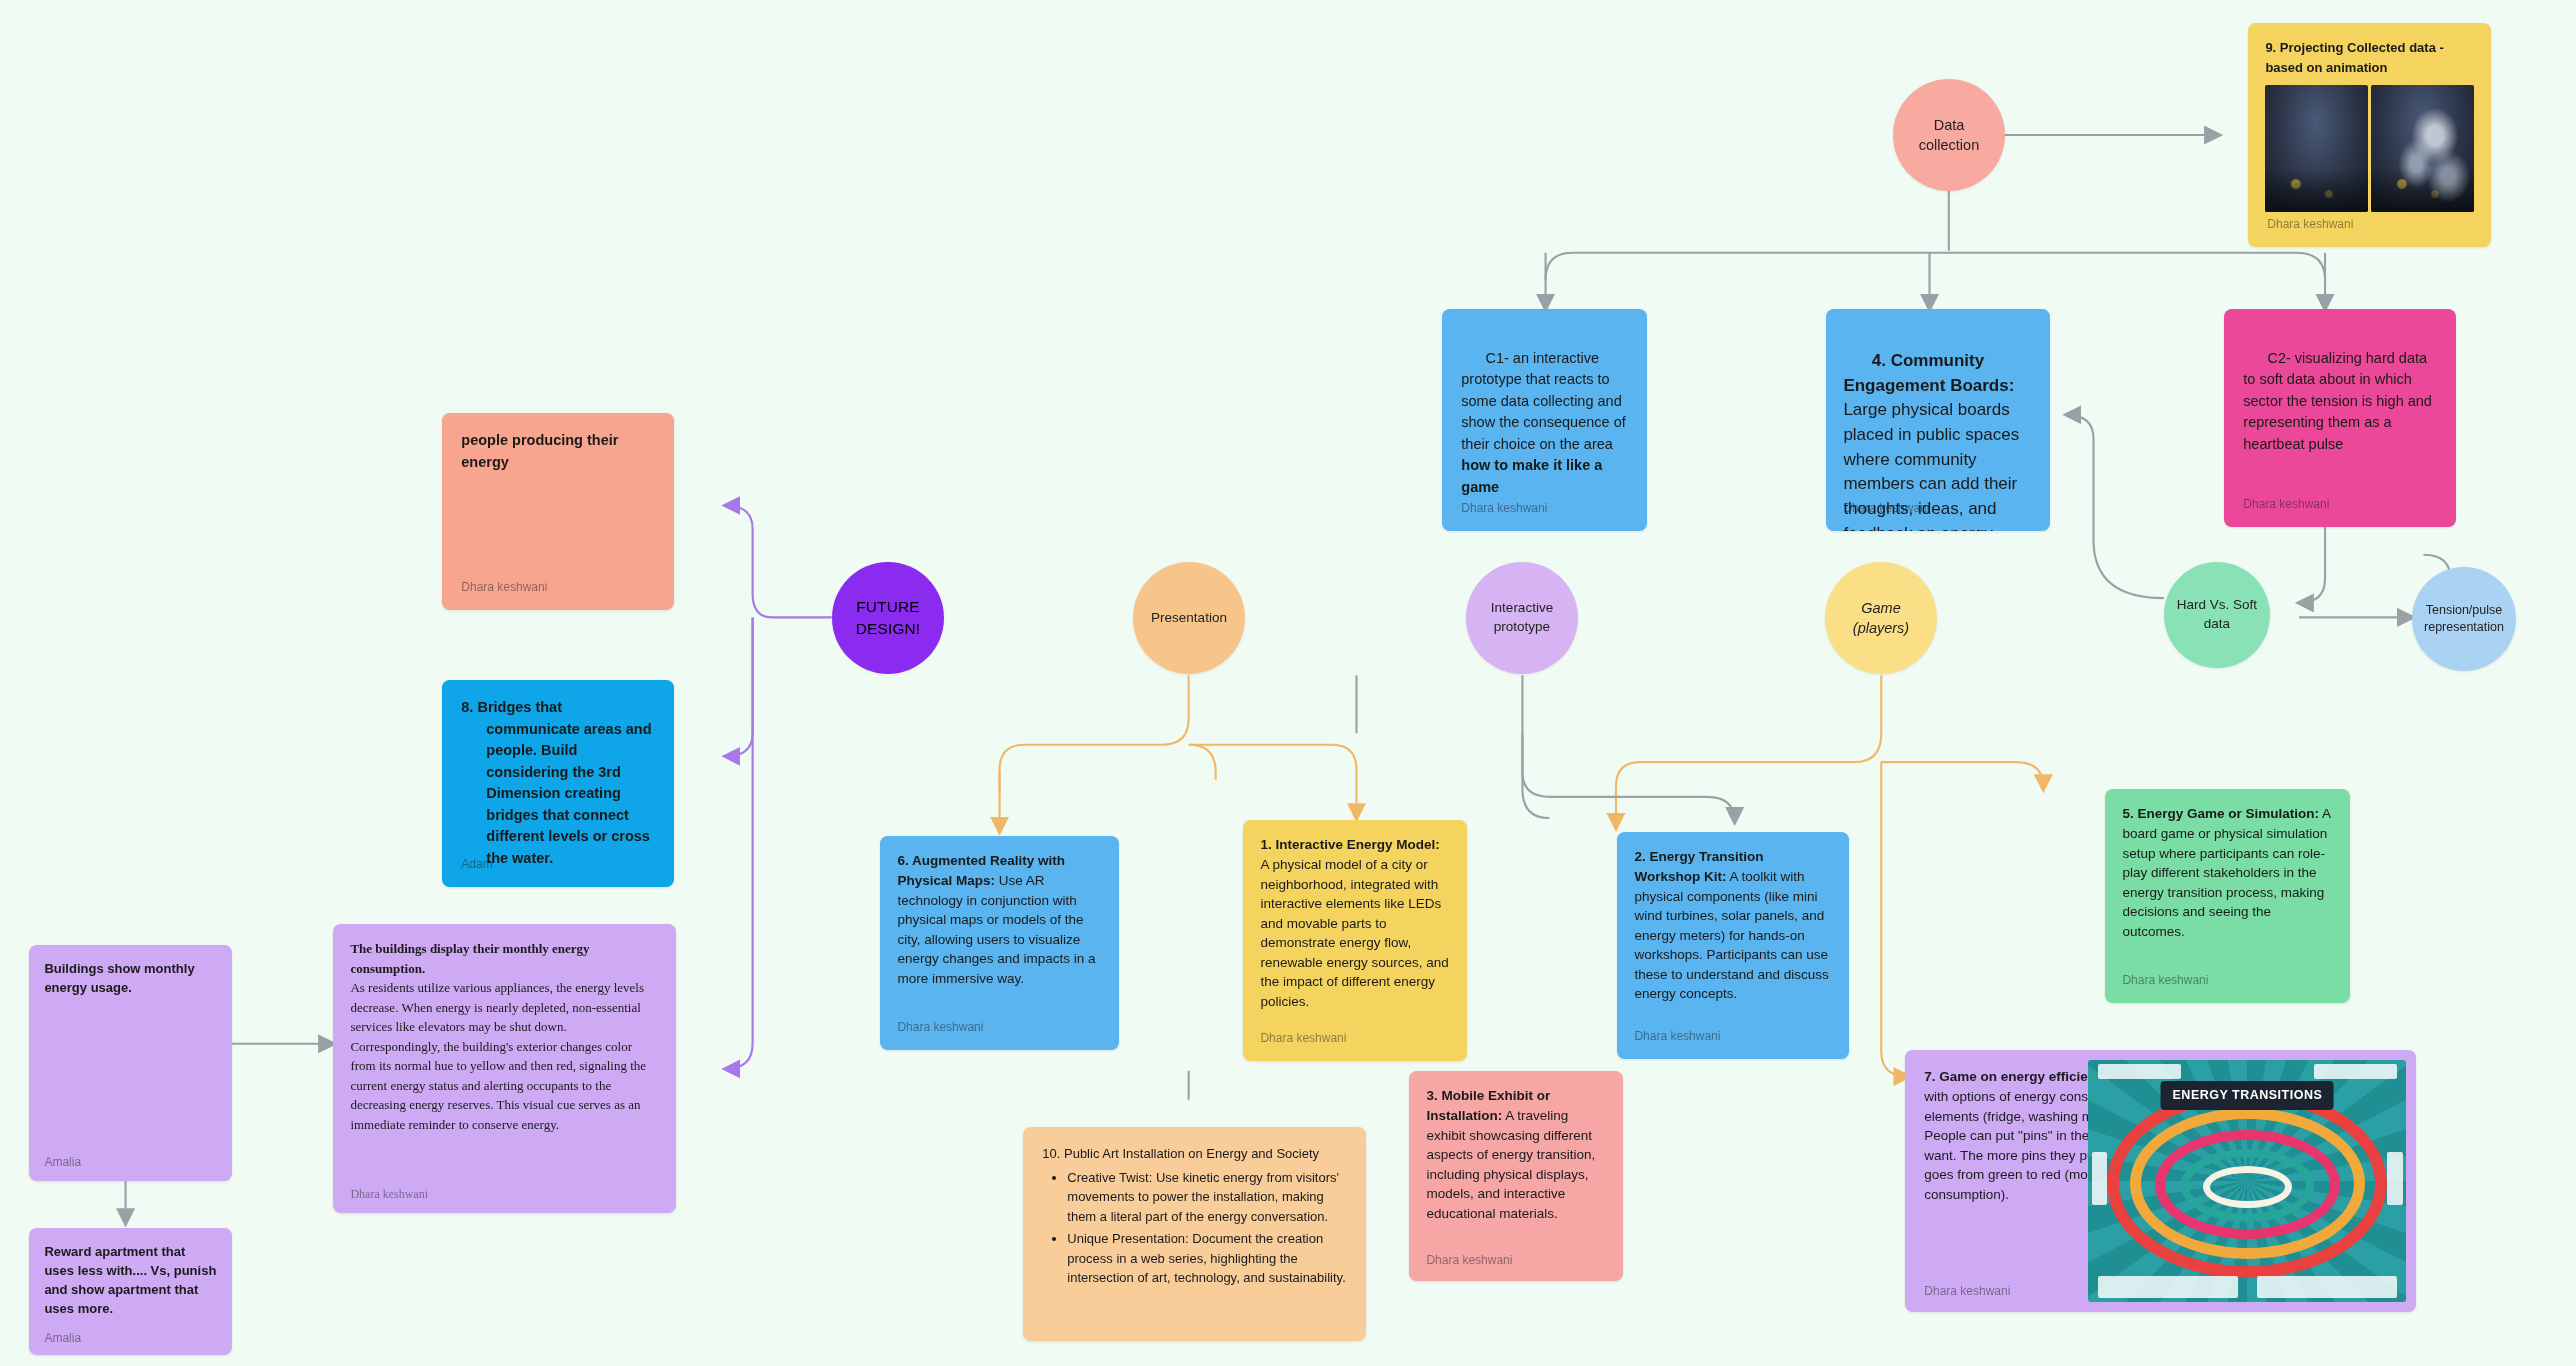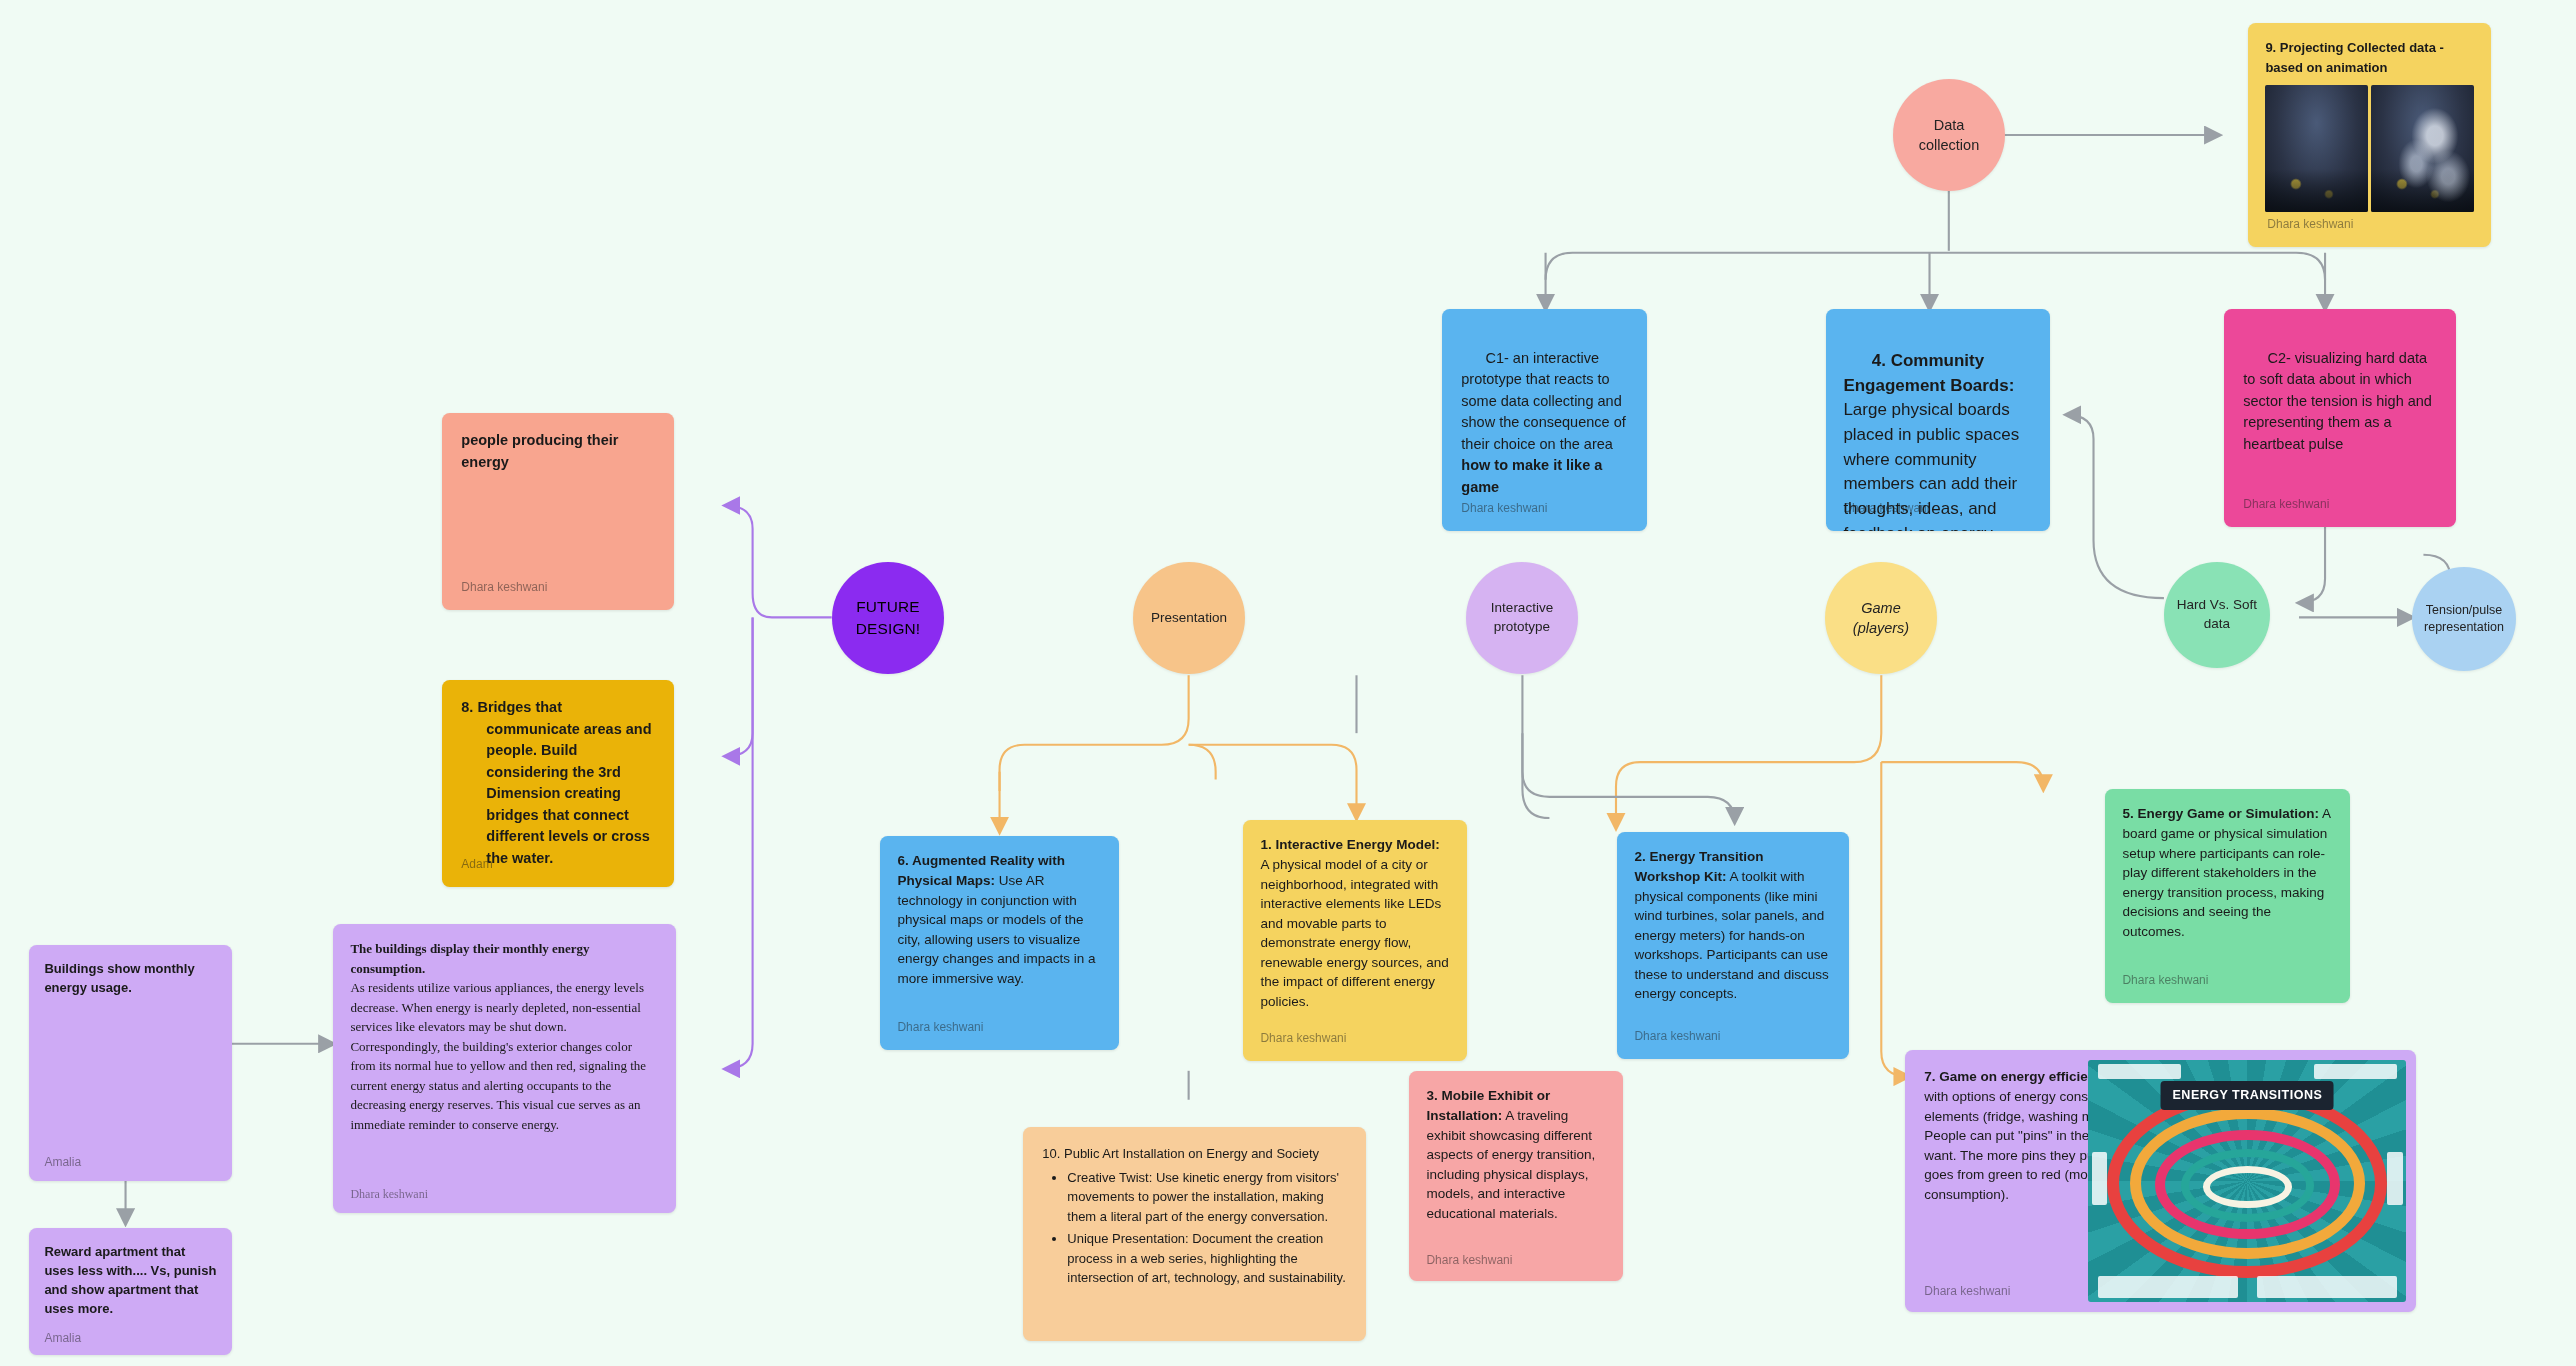--- a/index.html
+++ b/index.html
@@ -225,21 +225,21 @@
     <div class="author">Dhara keshwani</div>
   </div>
 
   <div class="node has-author" style="left:442px; top:413px; width:232px; height:197px; background:#f8a58f;">
     <div class="bold" style="font-size:14.5px;">
       <span>people producing their energy</span>
     </div>
     <div class="author">Dhara keshwani</div>
   </div>
 
-  <div class="node has-author" style="left:442px; top:680px; width:232px; height:207px; background:#eab308;">
+  <div class="node has-author" style="left:442px; top:680px; width:232px; height:207px; background:#0ea5e9;">
     <div style="font-size:14.5px;">
       <span class="bold">8.  Bridges that</span>
       <span class="bold" style="display:block; padding-left:25px;">communicate areas and people. Build considering the 3rd Dimension creating bridges that connect different levels or cross the water.</span>
     </div>
     <div class="author">Adam</div>
   </div>
 
   <div class="node has-author" style="left:29px; top:945px; width:203px; height:236px; background:#ceaaf5; padding:15.4px 15.4px 35px;">
     <div style="font-size:13px; line-height:1.46;">
       <span class="bold">Buildings show monthly energy usage.</span><br>

